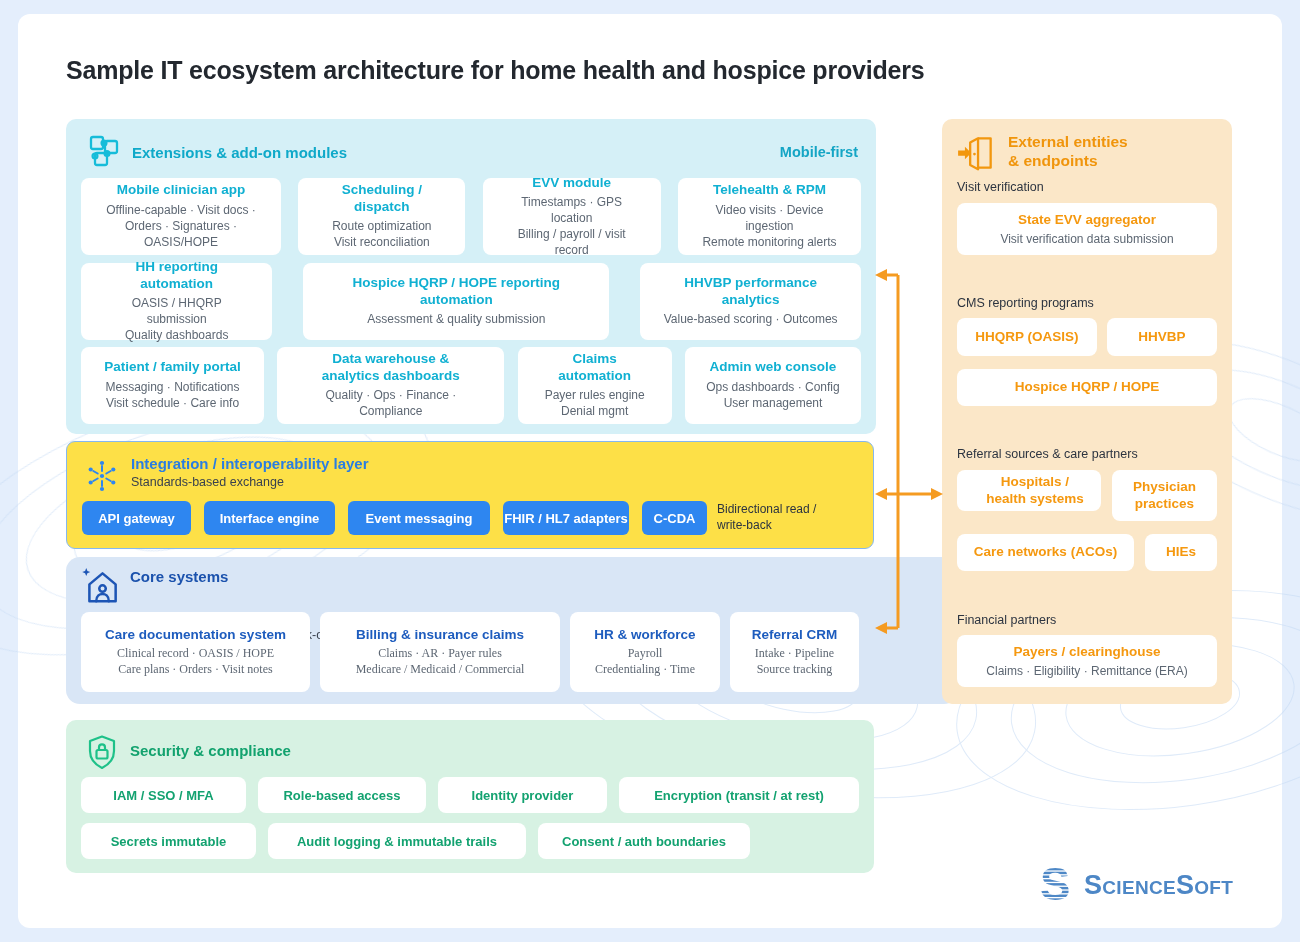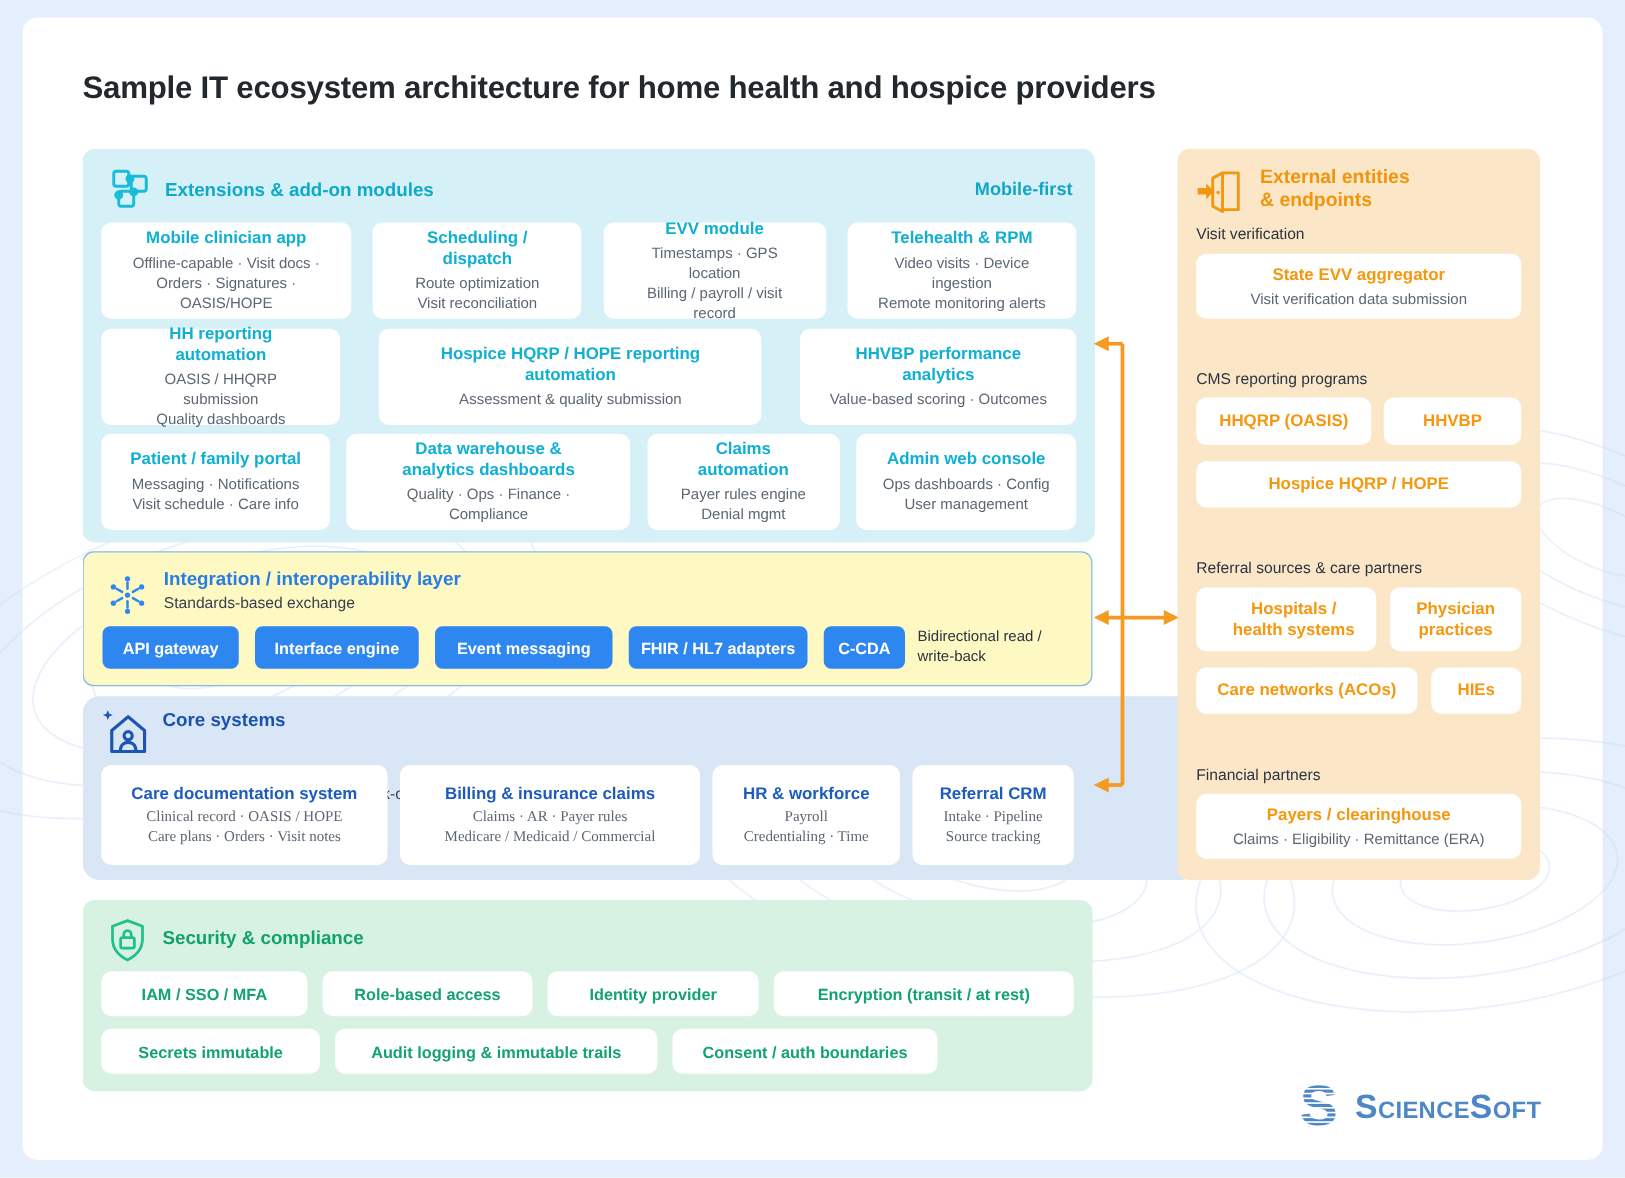--- a/index.html
+++ b/index.html
@@ -18,21 +18,21 @@
   .panel-ext .hdr-title { position:absolute; left:66px; top:25px; font-size:15px; font-weight:700; color:#0fa9c9; }
   .panel-ext .badge { position:absolute; right:18px; top:25px; font-size:14.5px; font-weight:700; color:#14a5c5; }
   .ext-row { position:absolute; left:15px; width:780px; display:flex; justify-content:space-between; }
   .xcard { background:#ffffff; border-radius:8px; height:77px; display:flex; flex-direction:column; justify-content:center; align-items:center; text-align:center; padding:4px 20px; }
   .xcard .t { font-size:13.5px; font-weight:700; color:#10b0d2; line-height:1.2; margin-bottom:4px; }
   .xcard .d { font-size:12px; color:#5d6773; line-height:1.33; }
   .t.narrow { max-width:160px; }
   .t.narrow2 { max-width:100px; }
 
   
-  .panel-int { left:66px; top:441px; width:808px; height:108px; background:#fef9c3; border:1.5px solid #85b7ef; border-radius:9px; }
+  .panel-int { left:66px; top:441px; width:808px; height:108px; background:#fde047; border:1.5px solid #85b7ef; border-radius:9px; }
   .panel-int .hdr-title { position:absolute; left:64px; top:13px; font-size:15px; font-weight:700; color:#2a7de2; }
   .panel-int .hdr-sub { position:absolute; left:64px; top:33px; font-size:12.5px; color:#39414e; }
   .int-row { position:absolute; left:15px; top:59px; display:flex; gap:13px; align-items:center; }
   .int-btn { background:#2e86f0; color:#ffffff; font-size:13px; font-weight:700; height:34px; border-radius:6px; display:flex; align-items:center; justify-content:center; border:none; }
   .int-note { font-size:12px; color:#2b3340; line-height:1.3; width:118px; margin-left:-3px; }
 
   
   .panel-core { left:66px; top:557px; width:892px; height:147px; background:#d9e6f6; border-radius:14px;padding-left:14px; }
   .panel-core .hdr-title { position:absolute; left:64px; top:11px; font-size:15px; font-weight:700; color:#1b52ad; }
   .panel-core .hdr-sub { position:absolute; left:64px; top:31px; font-size:12.5px; color:#39414e;margin-top:40px; }
@@ -214,21 +214,21 @@
         <line x1="15.7" y1="17.5" x2="11.3" y2="15"></line>
           <circle cx="8.7" cy="13.5" r="2.1" stroke="none"></circle>
       </g>
     </svg>
     <div class="hdr-title">Integration / interoperability layer</div>
     <div class="hdr-sub">Standards-based exchange</div>
     <div class="int-row">
       <div class="int-btn" style="width:109px">API gateway</div>
       <div class="int-btn" style="width:131px">Interface engine</div>
       <div class="int-btn" style="width:142px">Event messaging</div>
-      <div class="int-btn" style="width:143px">FHIR / HL7 adapters</div>
+      <div class="int-btn" style="width:126px">FHIR / HL7 adapters</div>
       <div class="int-btn" style="width:65px">C-CDA</div>
       <div class="int-note">
           <div>Bidirectional read /</div>
           <div>write-back</div>
         </div>
     </div>
   </div>
 
   <div class="panel panel-core">
     <svg class="icon" style="left:15px;top:9px;" width="42" height="42" viewBox="0 0 40 40">
@@ -320,21 +320,21 @@
       <div class="t">HHQRP (OASIS)</div>
     </div>
     <div class="ecard" style="left:165px;top:199px;width:110px;height:38px;">
       <div class="t">HHVBP</div>
     </div>
     <div class="ecard" style="left:15px;top:250px;width:260px;height:37px;">
       <div class="t">Hospice HQRP / HOPE</div>
     </div>
 
     <div class="elabel" style="top:328px;">Referral sources &amp; care partners</div>
-    <div class="ecard" style="left:15px;top:351px;width:144px;height:51px;padding-left:16px;">
+    <div class="ecard" style="left:15px;top:351px;width:144px;height:41px;padding-left:16px;">
       <div class="t narrow2">Hospitals / health systems</div>
     </div>
     <div class="ecard" style="left:170px;top:351px;width:105px;height:51px;">
       <div class="t">Physician practices</div>
     </div>
     <div class="ecard" style="left:15px;top:415px;width:177px;height:37px;">
       <div class="t">Care networks (ACOs)</div>
     </div>
     <div class="ecard" style="left:203px;top:415px;width:72px;height:37px;">
       <div class="t">HIEs</div>

